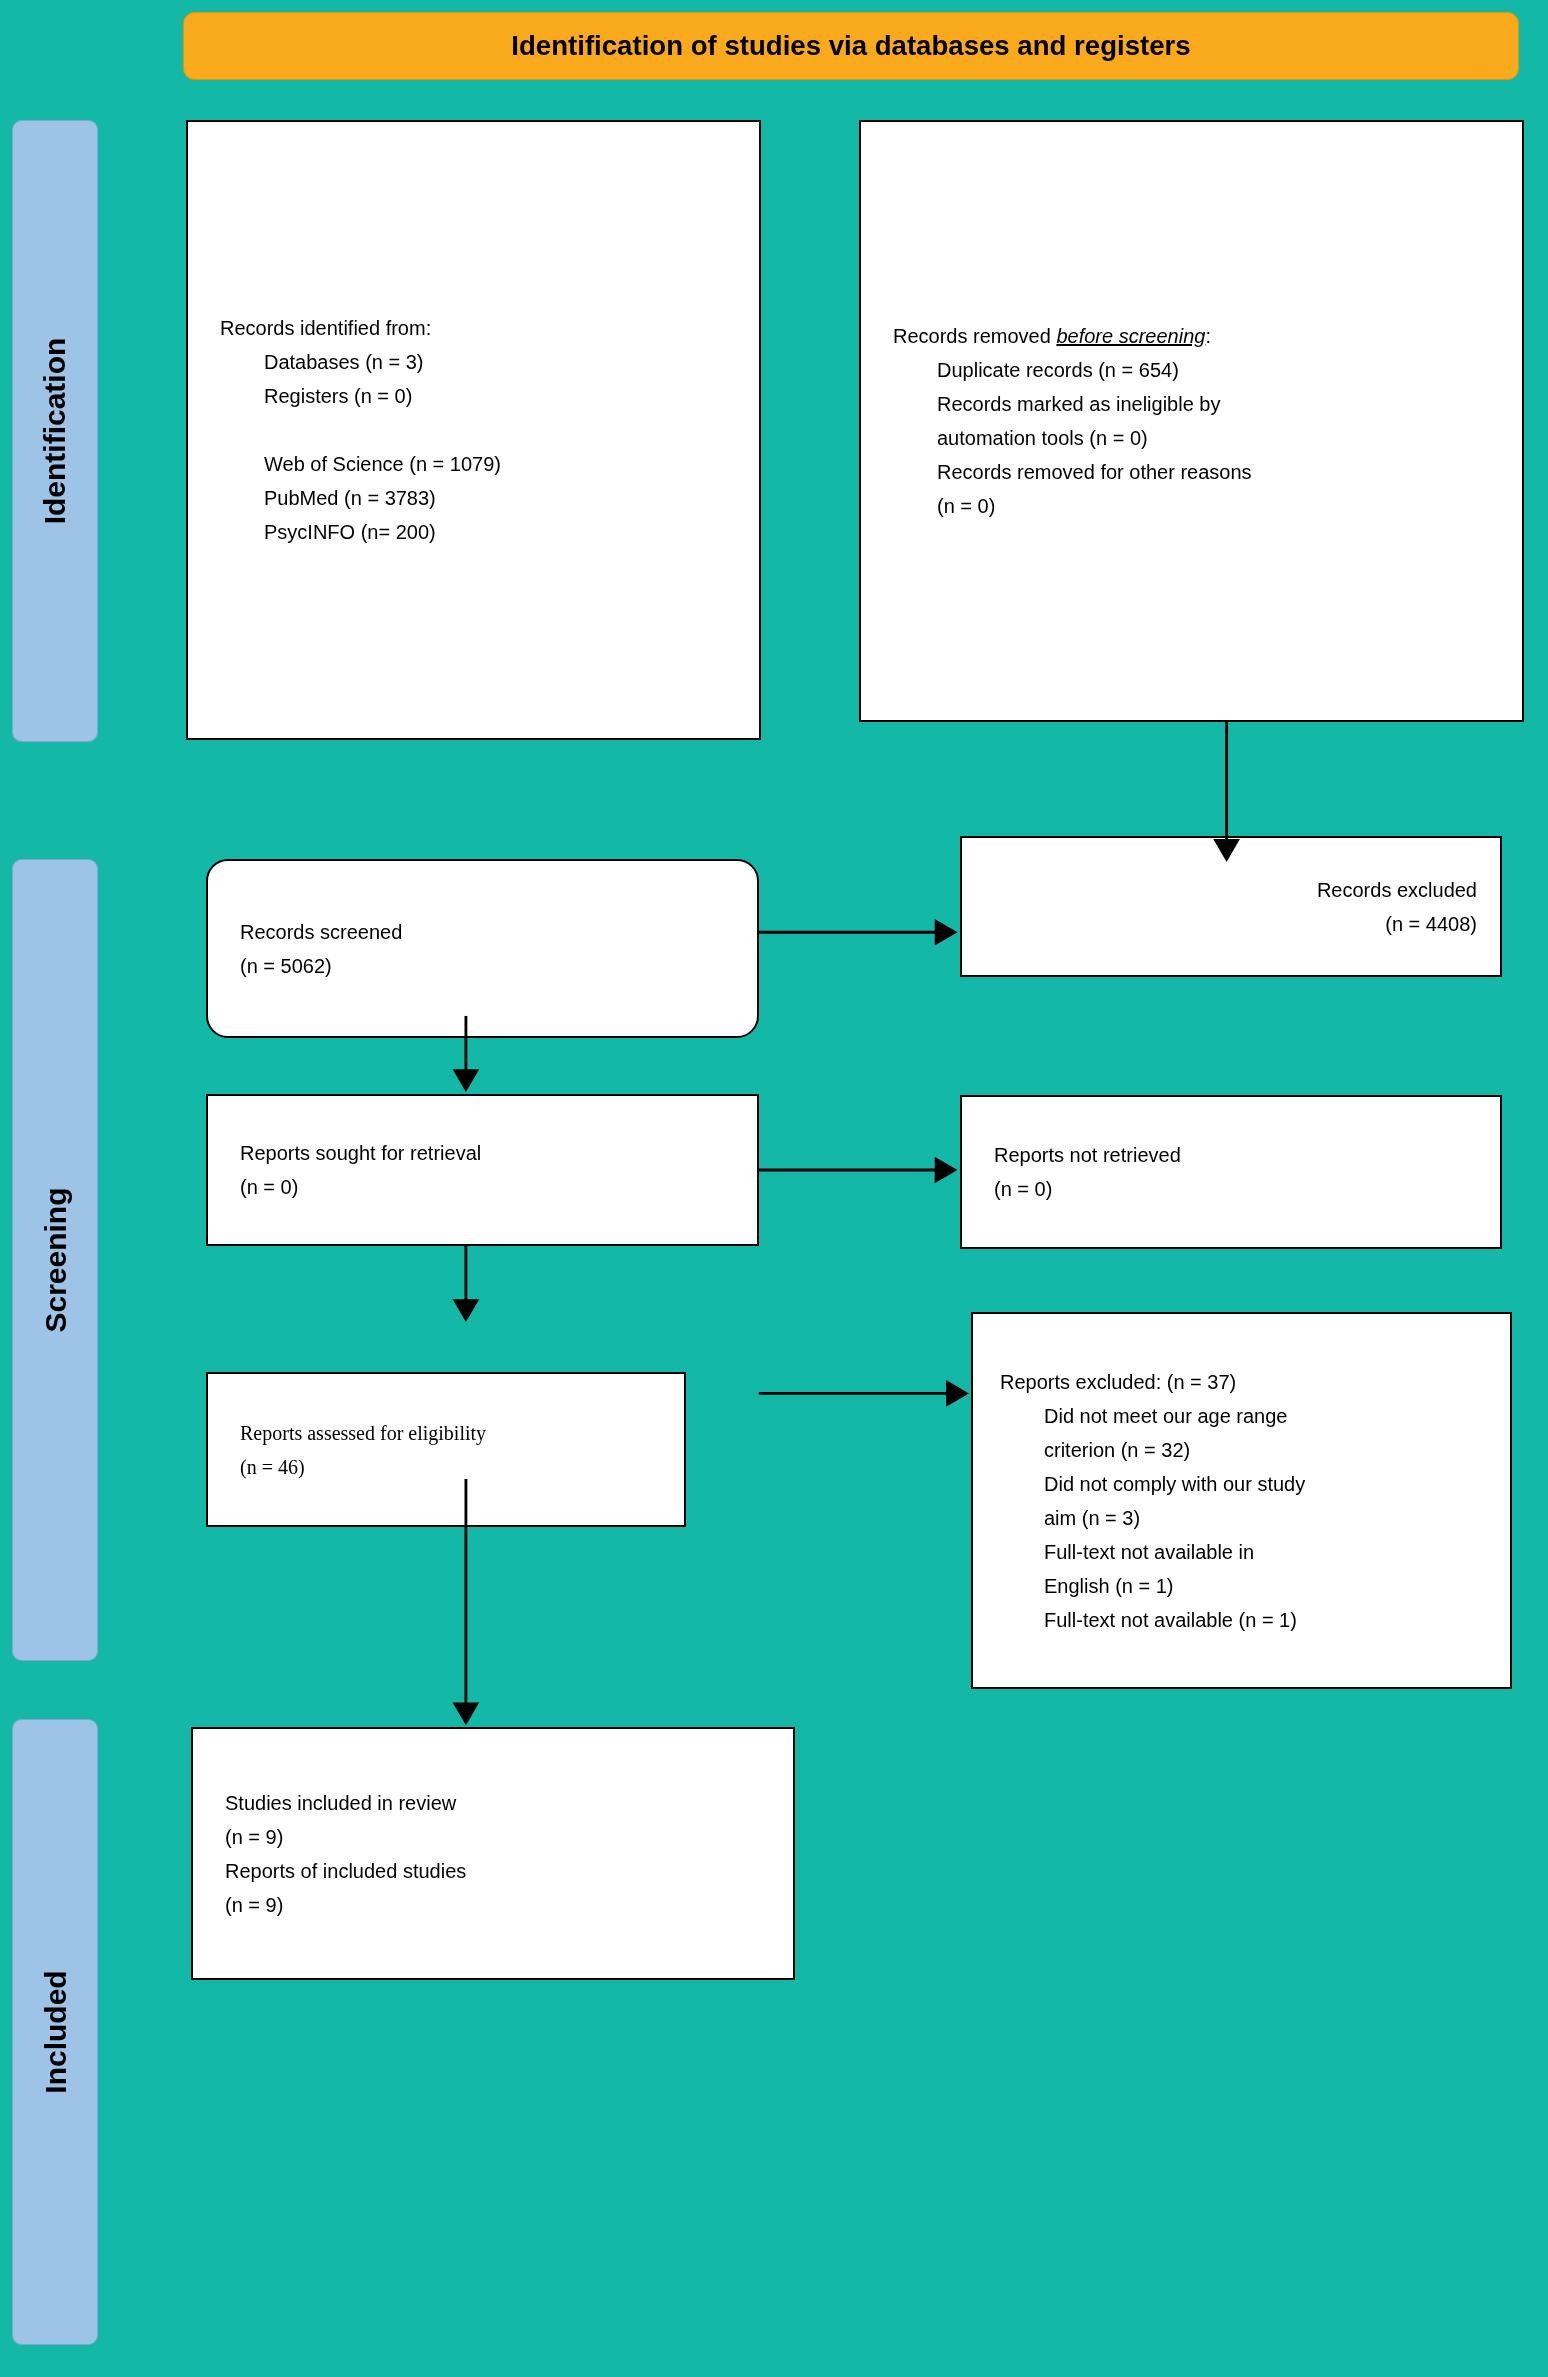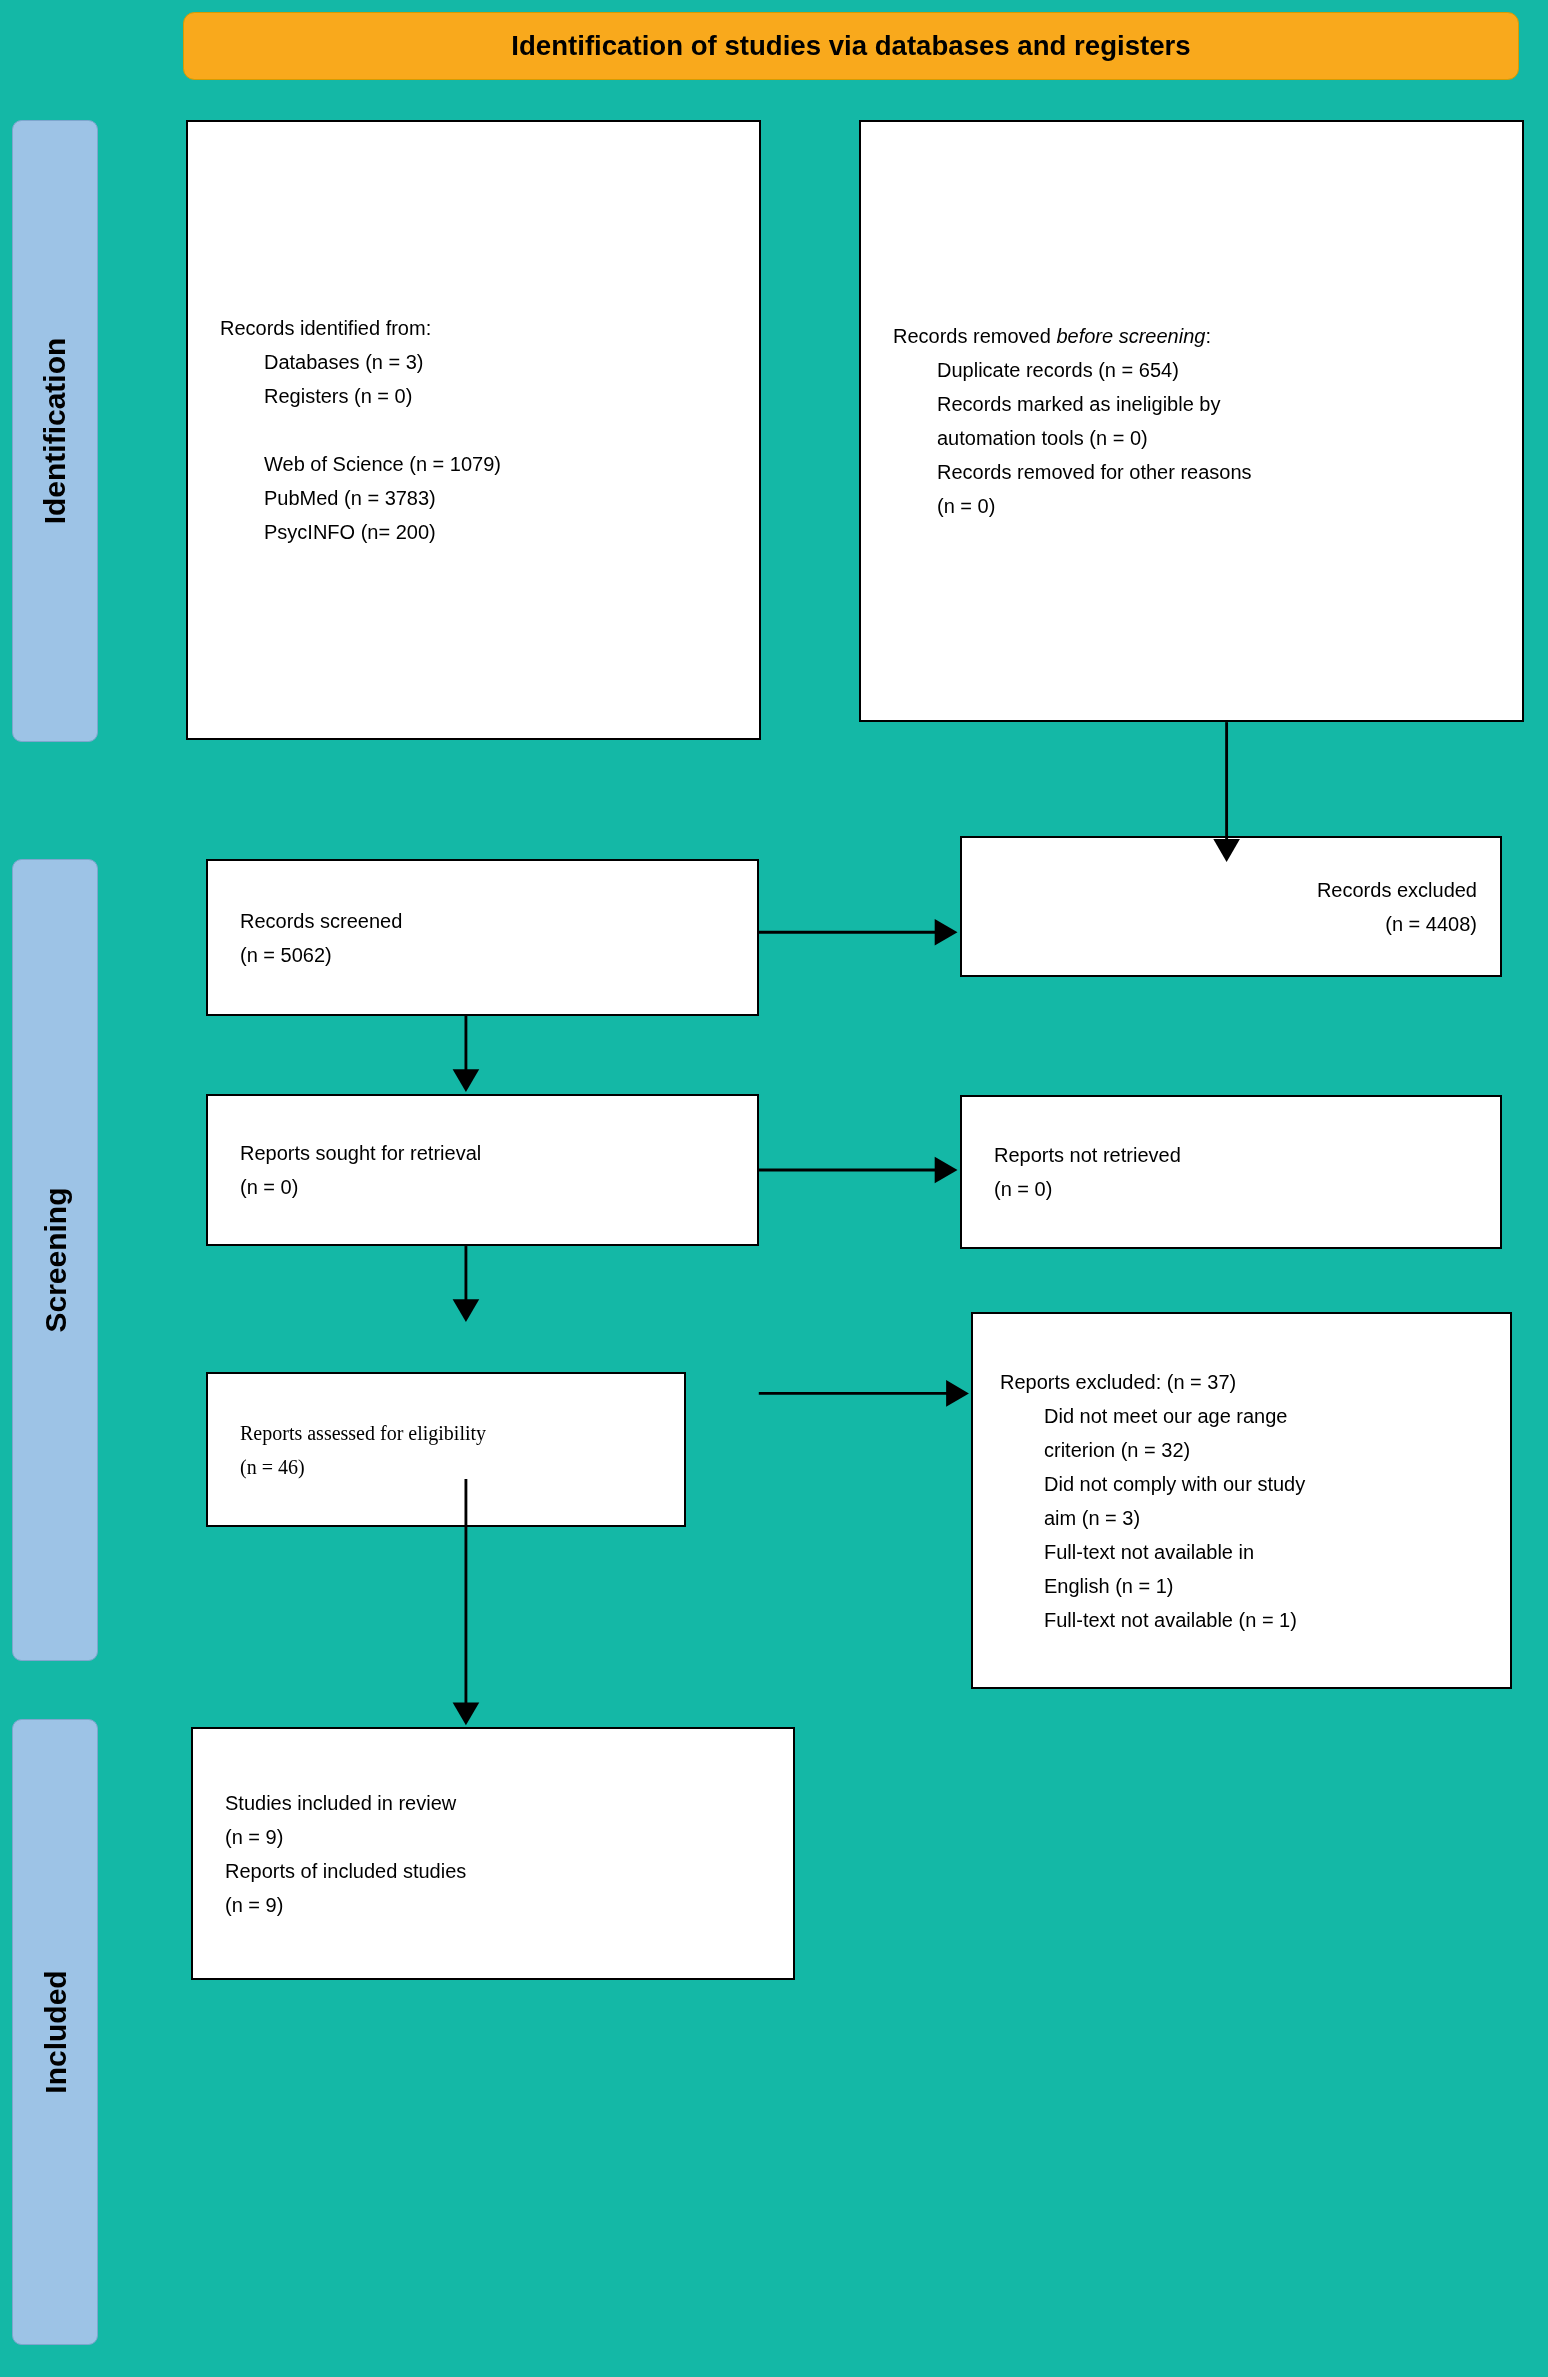--- a/index.html
+++ b/index.html
@@ -25,21 +25,21 @@
 
   .box {
     position:absolute; background:#ffffff; border:2.9px solid #000000;
     box-sizing:border-box;
     display:flex; flex-direction:column; justify-content:center;
     font-size:20px; line-height:34px;
     padding:9.5px 23px 9.5px 32px;
   }
   .line { min-height:34px; }
   .indent { padding-left:44px; }
-  .italic { font-style:italic; }
+  .italic { font-style:italic;text-decoration:underline; }
   .box.narrow-right { padding-right:61px; }
 
   .arrows { position:absolute; left:0; top:0; width:1548px; height:2378px; }
   .arrows line { stroke:#000000; stroke-width:3; }
   .arrows polygon { fill:#000000; }
 </style>
 </head>
 <body>
 
 <div class="canvas">
@@ -70,21 +70,21 @@
 
   <div class="box" style="left:859px; top:120px; width:665px; height:602px;">
     <div class="line"><span>Records removed </span><span class="italic">before screening</span><span>:</span></div>
     <div class="line indent">Duplicate records (n = 654)</div>
     <div class="line indent">Records marked as ineligible by</div>
     <div class="line indent">automation tools (n = 0)</div>
     <div class="line indent">Records removed for other reasons</div>
     <div class="line indent">(n = 0)</div>
   </div>
 
-  <div class="box" style="left:206px; top:859px; width:553px; height:157px;">
+  <div class="box" style="left:206px; top:859px; width:553px; height:179px;border-radius:22px;">
     <div class="line">Records screened</div>
     <div class="line">(n = 5062)</div>
   </div>
 
   <div class="box" style="left:960px; top:836px; width:542px; height:141px;align-items:flex-end;">
     <div class="line">Records excluded</div>
     <div class="line">(n = 4408)</div>
   </div>
 
   <div class="box" style="left:206px; top:1094px; width:553px; height:152px;">

